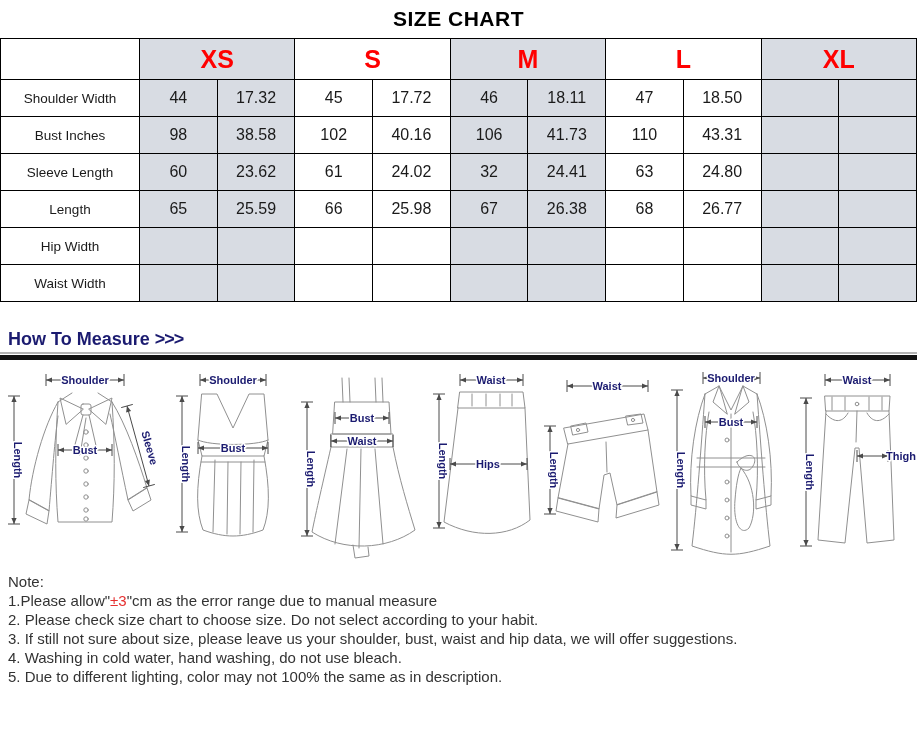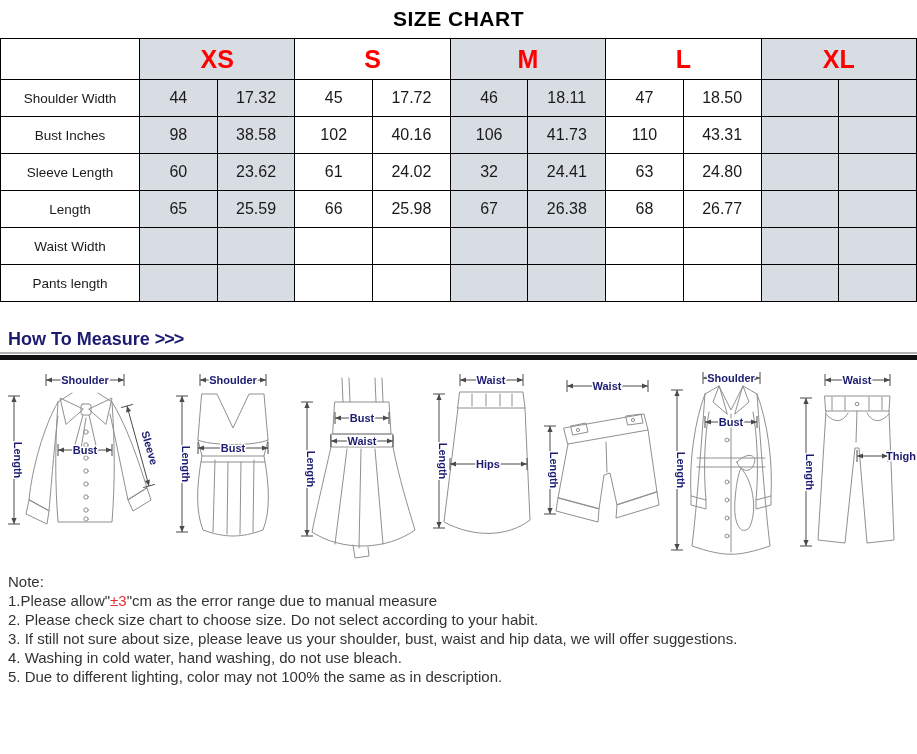--- a/index.html
+++ b/index.html
@@ -109,34 +109,34 @@
         <td>66</td>
         <td>25.98</td>
         <td class="sh">67</td>
         <td class="sh">26.38</td>
         <td>68</td>
         <td>26.77</td>
         <td class="sh"></td>
         <td class="sh"></td>
       </tr>
       <tr class="data-row">
+        <td class="rowlabel">Hip Width</td>
+        <td class="sh"></td>
+        <td class="sh"></td>
+        <td></td>
+        <td></td>
+        <td class="sh"></td>
+        <td class="sh"></td>
+        <td></td>
+        <td></td>
+        <td class="sh"></td>
+        <td class="sh"></td>
+      </tr>
+      <tr class="data-row">
         <td class="rowlabel">Waist Width</td>
-        <td class="sh"></td>
-        <td class="sh"></td>
-        <td></td>
-        <td></td>
-        <td class="sh"></td>
-        <td class="sh"></td>
-        <td></td>
-        <td></td>
-        <td class="sh"></td>
-        <td class="sh"></td>
-      </tr>
-      <tr class="data-row">
-        <td class="rowlabel">Pants length</td>
         <td class="sh"></td>
         <td class="sh"></td>
         <td></td>
         <td></td>
         <td class="sh"></td>
         <td class="sh"></td>
         <td></td>
         <td></td>
         <td class="sh"></td>
         <td class="sh"></td>

